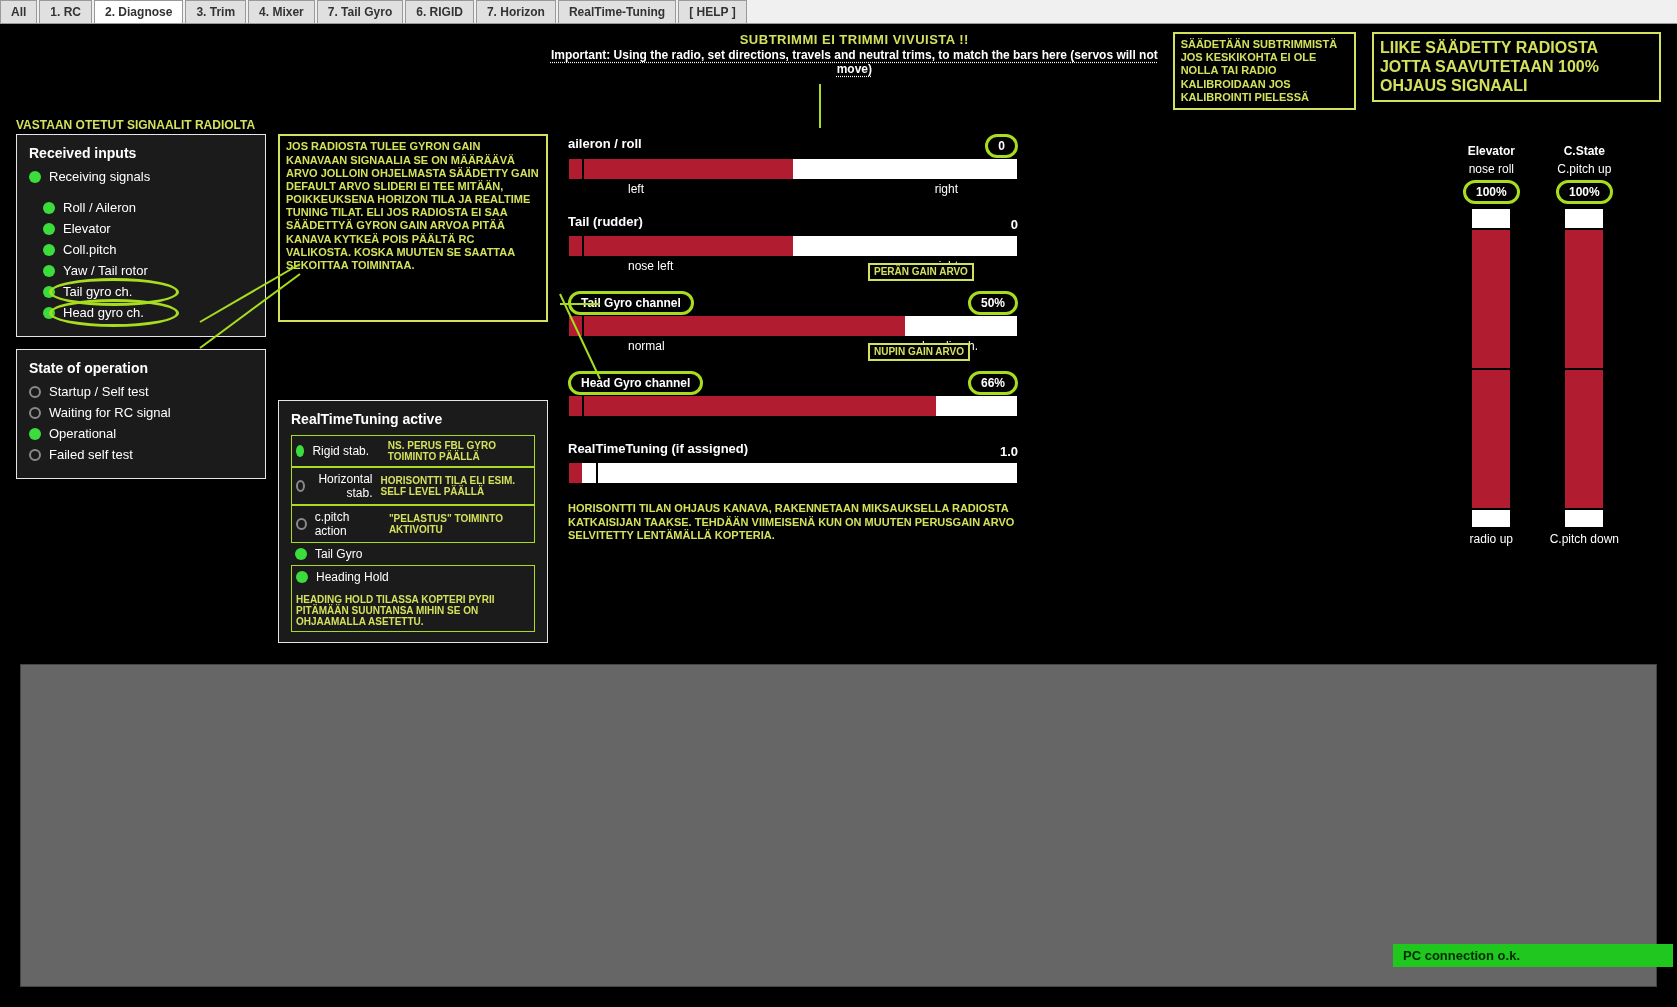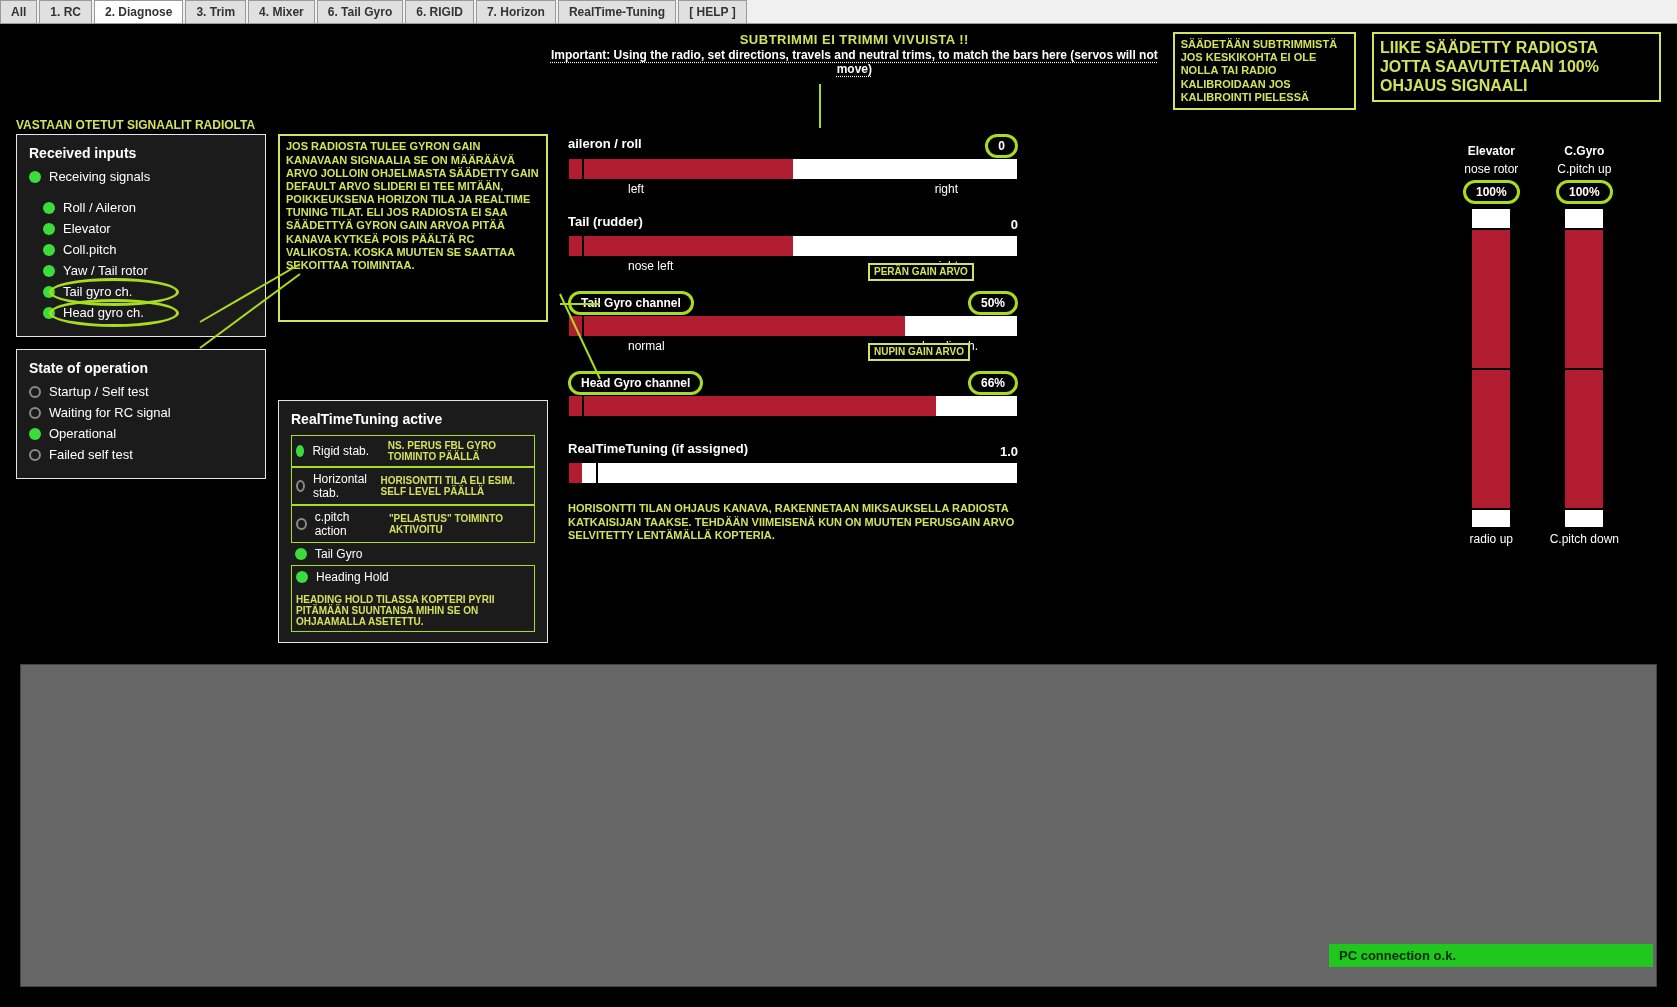--- a/index.html
+++ b/index.html
@@ -39,39 +39,39 @@
 .bar-labels { display: flex; justify-content: space-between; width: 450px; font-size: 12px; margin-top: 2px; }
 .vbar-block { display: flex; gap: 30px; justify-content: center; margin-top: 10px; }
 .vbar-col { display: flex; flex-direction: column; align-items: center; gap: 4px; }
 .vbar-outer { width: 40px; height: 320px; background: #fff; border: 1px solid #000; position: relative; }
 .vbar-fill { width: 100%; background: #b11c31; position: absolute; }
 .vbar-mid { position: absolute; width: 100%; height: 2px; background: #000; top: 50%; }
 .vbar-marker { position: absolute; width: 100%; height: 2px; background: #000; }
 .sublabel { font-size: 12px; text-align: center; }
 .stab-row { display: flex; align-items: center; gap: 8px; padding: 4px 4px; font-size: 12px; position: relative; }
 .stab-note { color: #d4e15c; font-size: 10px; font-weight: bold; line-height: 1.1; }
-.status-bar { position: absolute; bottom: 40px; right: 24px; background: #1fc71f; color: #002b00; font-weight: bold; padding: 4px 10px; width: 324px; font-size: 13px; }
+.status-bar { position: absolute; bottom: 40px; right: 4px; background: #1fc71f; color: #002b00; font-weight: bold; padding: 4px 10px; width: 280px; font-size: 13px; }
 .gray-panel { position: absolute; left: 20px; right: 20px; bottom: 20px; top: 640px; background: #666; border: 1px solid #444; }
 .ann-line { stroke: #a8dc1f; stroke-width: 2; fill: none; }
 .ann-circle-val { border: 3px solid #a8dc1f; border-radius: 24px; padding: 2px 10px; display: inline-block; font-weight: bold; }
 .callout-overlay { position:absolute; pointer-events:none; }
 </style>
 </head>
 <body>
 
 <div class="window">
 
 
   <div class="tabbar">
     <div class="tab">All</div>
     <div class="tab">1. RC</div>
     <div class="tab active">2. Diagnose</div>
     <div class="tab">3. Trim</div>
     <div class="tab">4. Mixer</div>
-    <div class="tab">6. Tail Gyro</div>
+    <div class="tab">7. Tail Gyro</div>
     <div class="tab">6. RIGID</div>
     <div class="tab">7. Horizon</div>
     <div class="tab">RealTime-Tuning</div>
     <div class="tab">[ HELP ]</div>
   </div>
 
   <div class="content">
 
     <div style="display:flex; align-items:flex-start; gap:8px; margin-bottom:4px;">
       <div style="flex:0 0 520px;"></div>
@@ -150,21 +150,21 @@
 
         <div class="panel" style="margin-top:66px;">
           <div class="panel-title">RealTimeTuning active</div>
           <div class="stab-row" style="border:1px solid #a8dc1f;">
             <div class="led green"></div>
             <span style="width:96px;">Rigid stab.</span>
             <span class="stab-note">NS. PERUS FBL GYRO TOIMINTO PÄÄLLÄ</span>
           </div>
           <div class="stab-row" style="border:1px solid #a8dc1f;">
             <div class="led off"></div>
-            <span style="width:96px;">Horizontal stab.</span>
+            <span style="width:96px;text-align:right;">Horizontal stab.</span>
             <span class="stab-note">HORISONTTI TILA ELI ESIM. SELF LEVEL PÄÄLLÄ</span>
           </div>
           <div class="stab-row" style="border:1px solid #a8dc1f;">
             <div class="led off"></div>
             <span style="width:80px;">c.pitch action</span>
             <span class="stab-note">"PELASTUS" TOIMINTO AKTIVOITU</span>
           </div>
           <div class="stab-row">
             <div class="led green"></div>
             <span>Tail Gyro</span>
@@ -248,32 +248,32 @@
         </div>
 
 
         <div class="yellow-text" style="width:450px; margin-top:6px;">HORISONTTI TILAN OHJAUS KANAVA, RAKENNETAAN MIKSAUKSELLA RADIOSTA KATKAISIJAN TAAKSE. TEHDÄÄN VIIMEISENÄ KUN ON MUUTEN PERUSGAIN ARVO SELVITETTY LENTÄMÄLLÄ KOPTERIA.</div>
       </div>
 
       <div class="col4">
         <div class="vbar-block">
           <div class="vbar-col">
             <div class="white-text">Elevator</div>
-            <div class="sublabel">nose rotor</div>
+            <div class="sublabel">nose roll</div>
             <div class="ann-circle-val">100%</div>
             <div class="vbar-outer">
               <div class="vbar-fill" style="top:6%; bottom:6%;"></div>
               <div class="vbar-mid"></div>
               <div class="vbar-marker" style="top:6%;"></div>
               <div class="vbar-marker" style="top:94%;"></div>
             </div>
             <div class="sublabel">radio up</div>
           </div>
           <div class="vbar-col">
-            <div class="white-text">C.Gyro</div>
+            <div class="white-text">C.State</div>
             <div class="sublabel">C.pitch up</div>
             <div class="ann-circle-val">100%</div>
             <div class="vbar-outer">
               <div class="vbar-fill" style="top:6%; bottom:6%;"></div>
               <div class="vbar-mid"></div>
               <div class="vbar-marker" style="top:6%;"></div>
               <div class="vbar-marker" style="top:94%;"></div>
             </div>
             <div class="sublabel">C.pitch down</div>
           </div>

